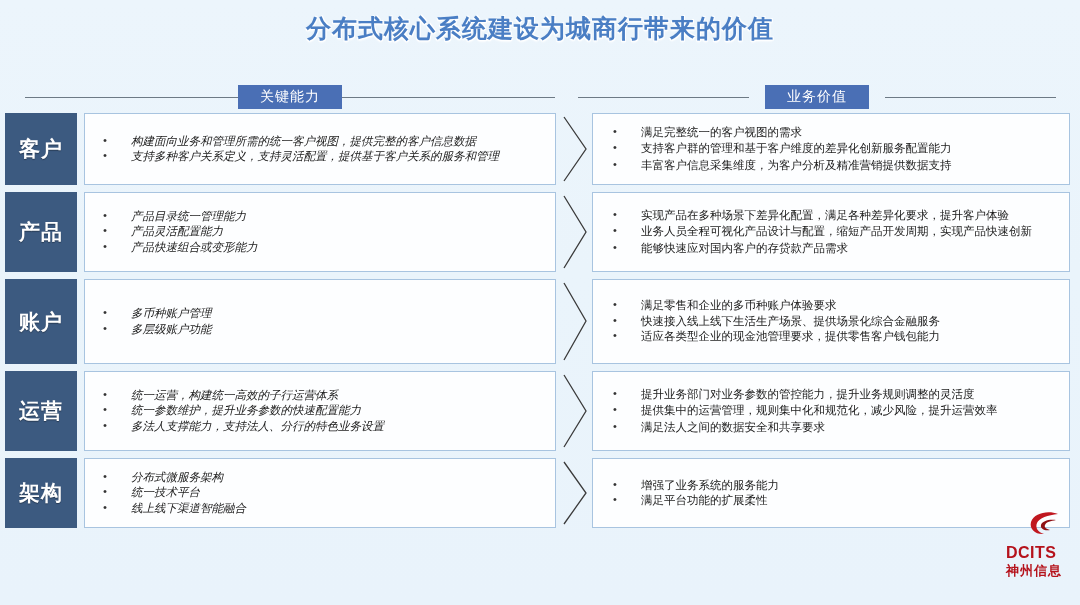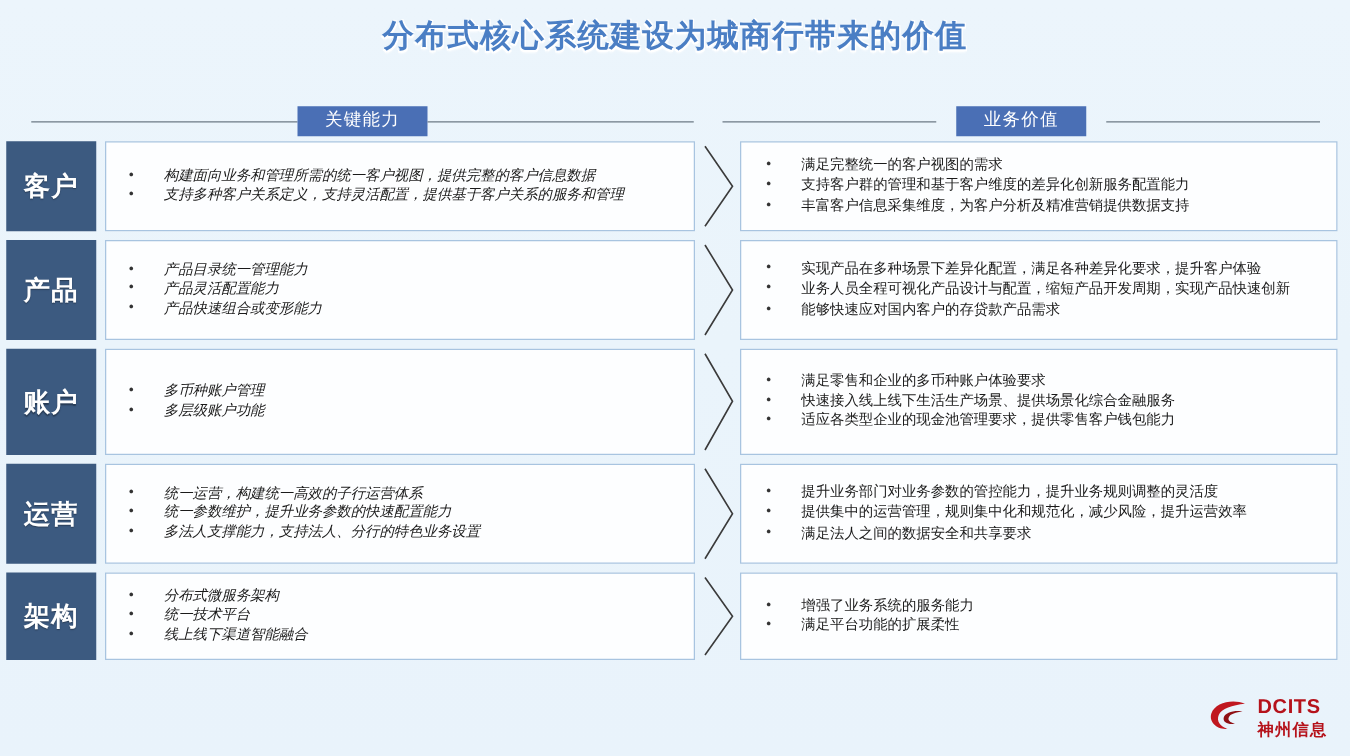--- a/index.html
+++ b/index.html
@@ -44,21 +44,20 @@
        0    2px 2px rgba(255,255,255,0.9);
   }
 
   
   .col-headers {
     position: absolute;
     top: 84px;
     left: 0;
     width: 1080px;
     height: 26px;
-    font-family: Liberation Serif, serif;
   }
   .chead {
     position: absolute;
     height: 26px;
     display: flex;
     align-items: center;
   }
   .chead-line {
     flex: 1 1 auto;
     height: 0;
@@ -171,24 +170,25 @@
   .row.h3b { height: 85px; }
   .row.h5 { height: 70px; }
 
   .row.h2 .val-box ul.bullets li,
   .row.h3 .val-box ul.bullets li { margin: 5px 0; }
 
   
   .logo {
     position: absolute;
     right: 18px;
-    bottom: 15px;
-    display: flex;
-    align-items: flex-start;
+    bottom: 28px;
+    display: flex;
+    align-items: flex-end;
     gap: 6px;
+    flex-direction: column;
   }
   .logo-mark { width: 34px; height: 30px; }
   .logo-text { display: flex; flex-direction: column; line-height: 1; }
   .logo-en {
     font-size: 16px;
     font-weight: bold;
     color: #b5121b;
     letter-spacing: 0.5px;
   }
   .logo-cn {

